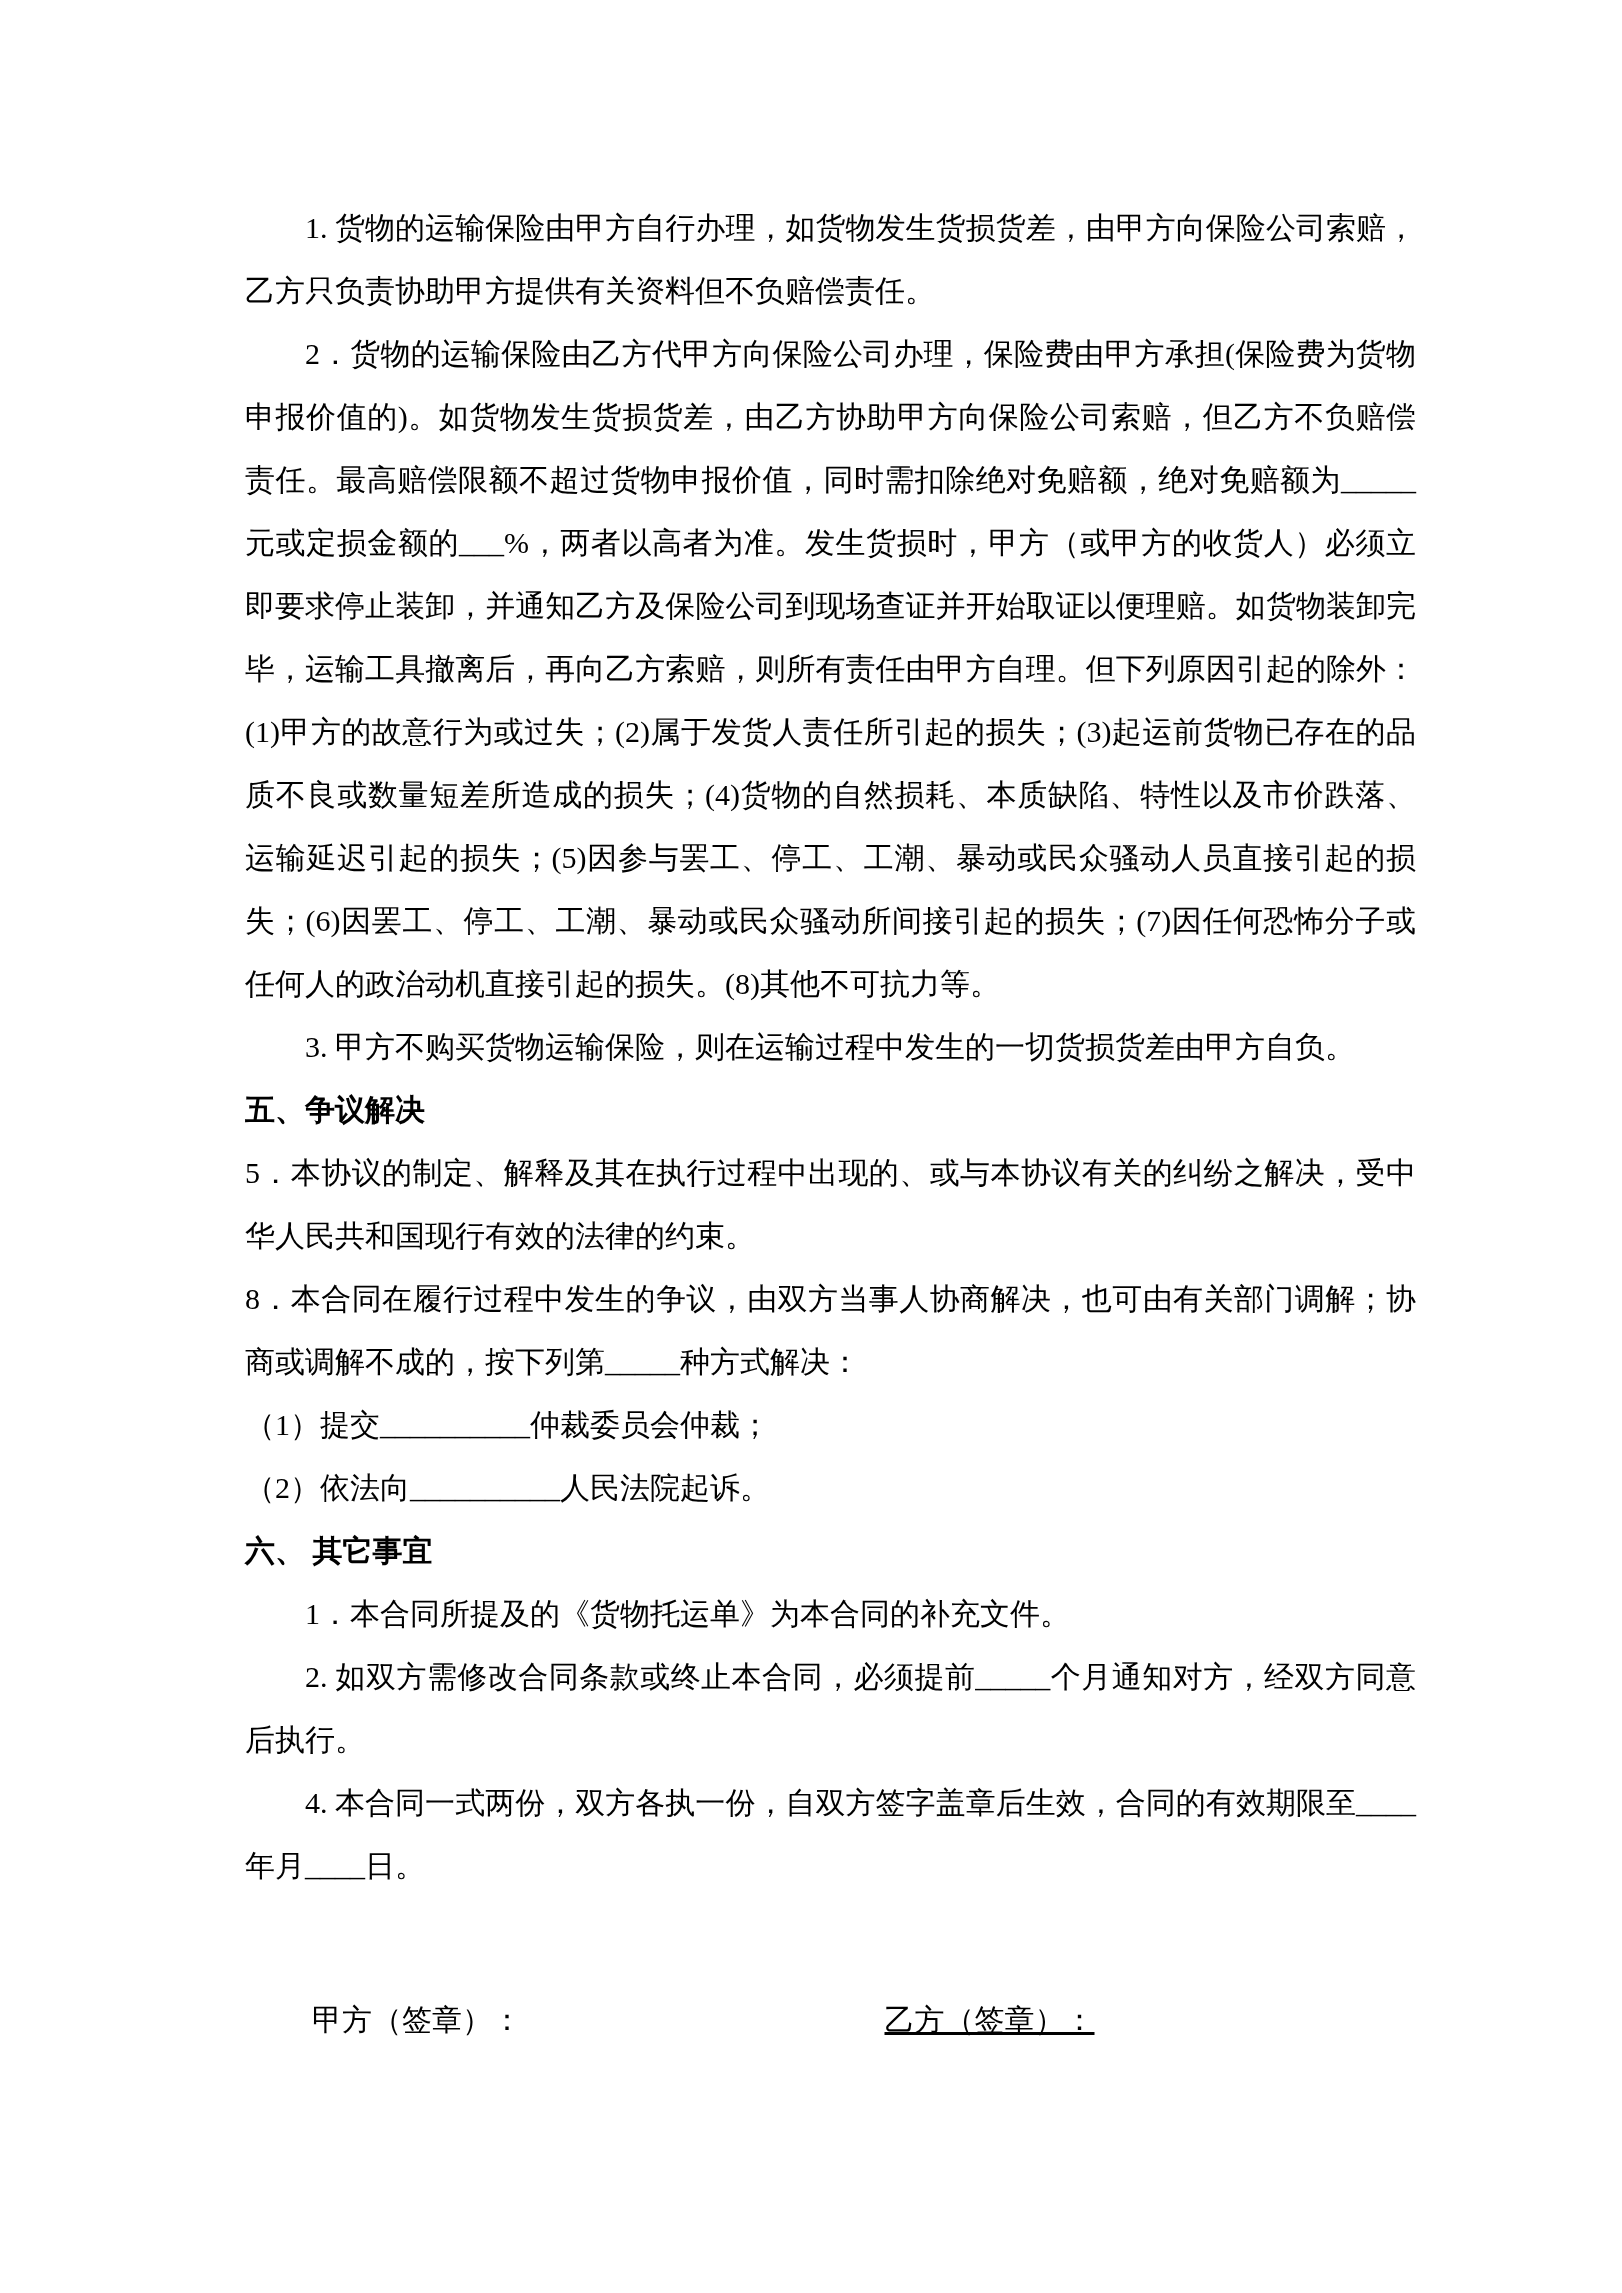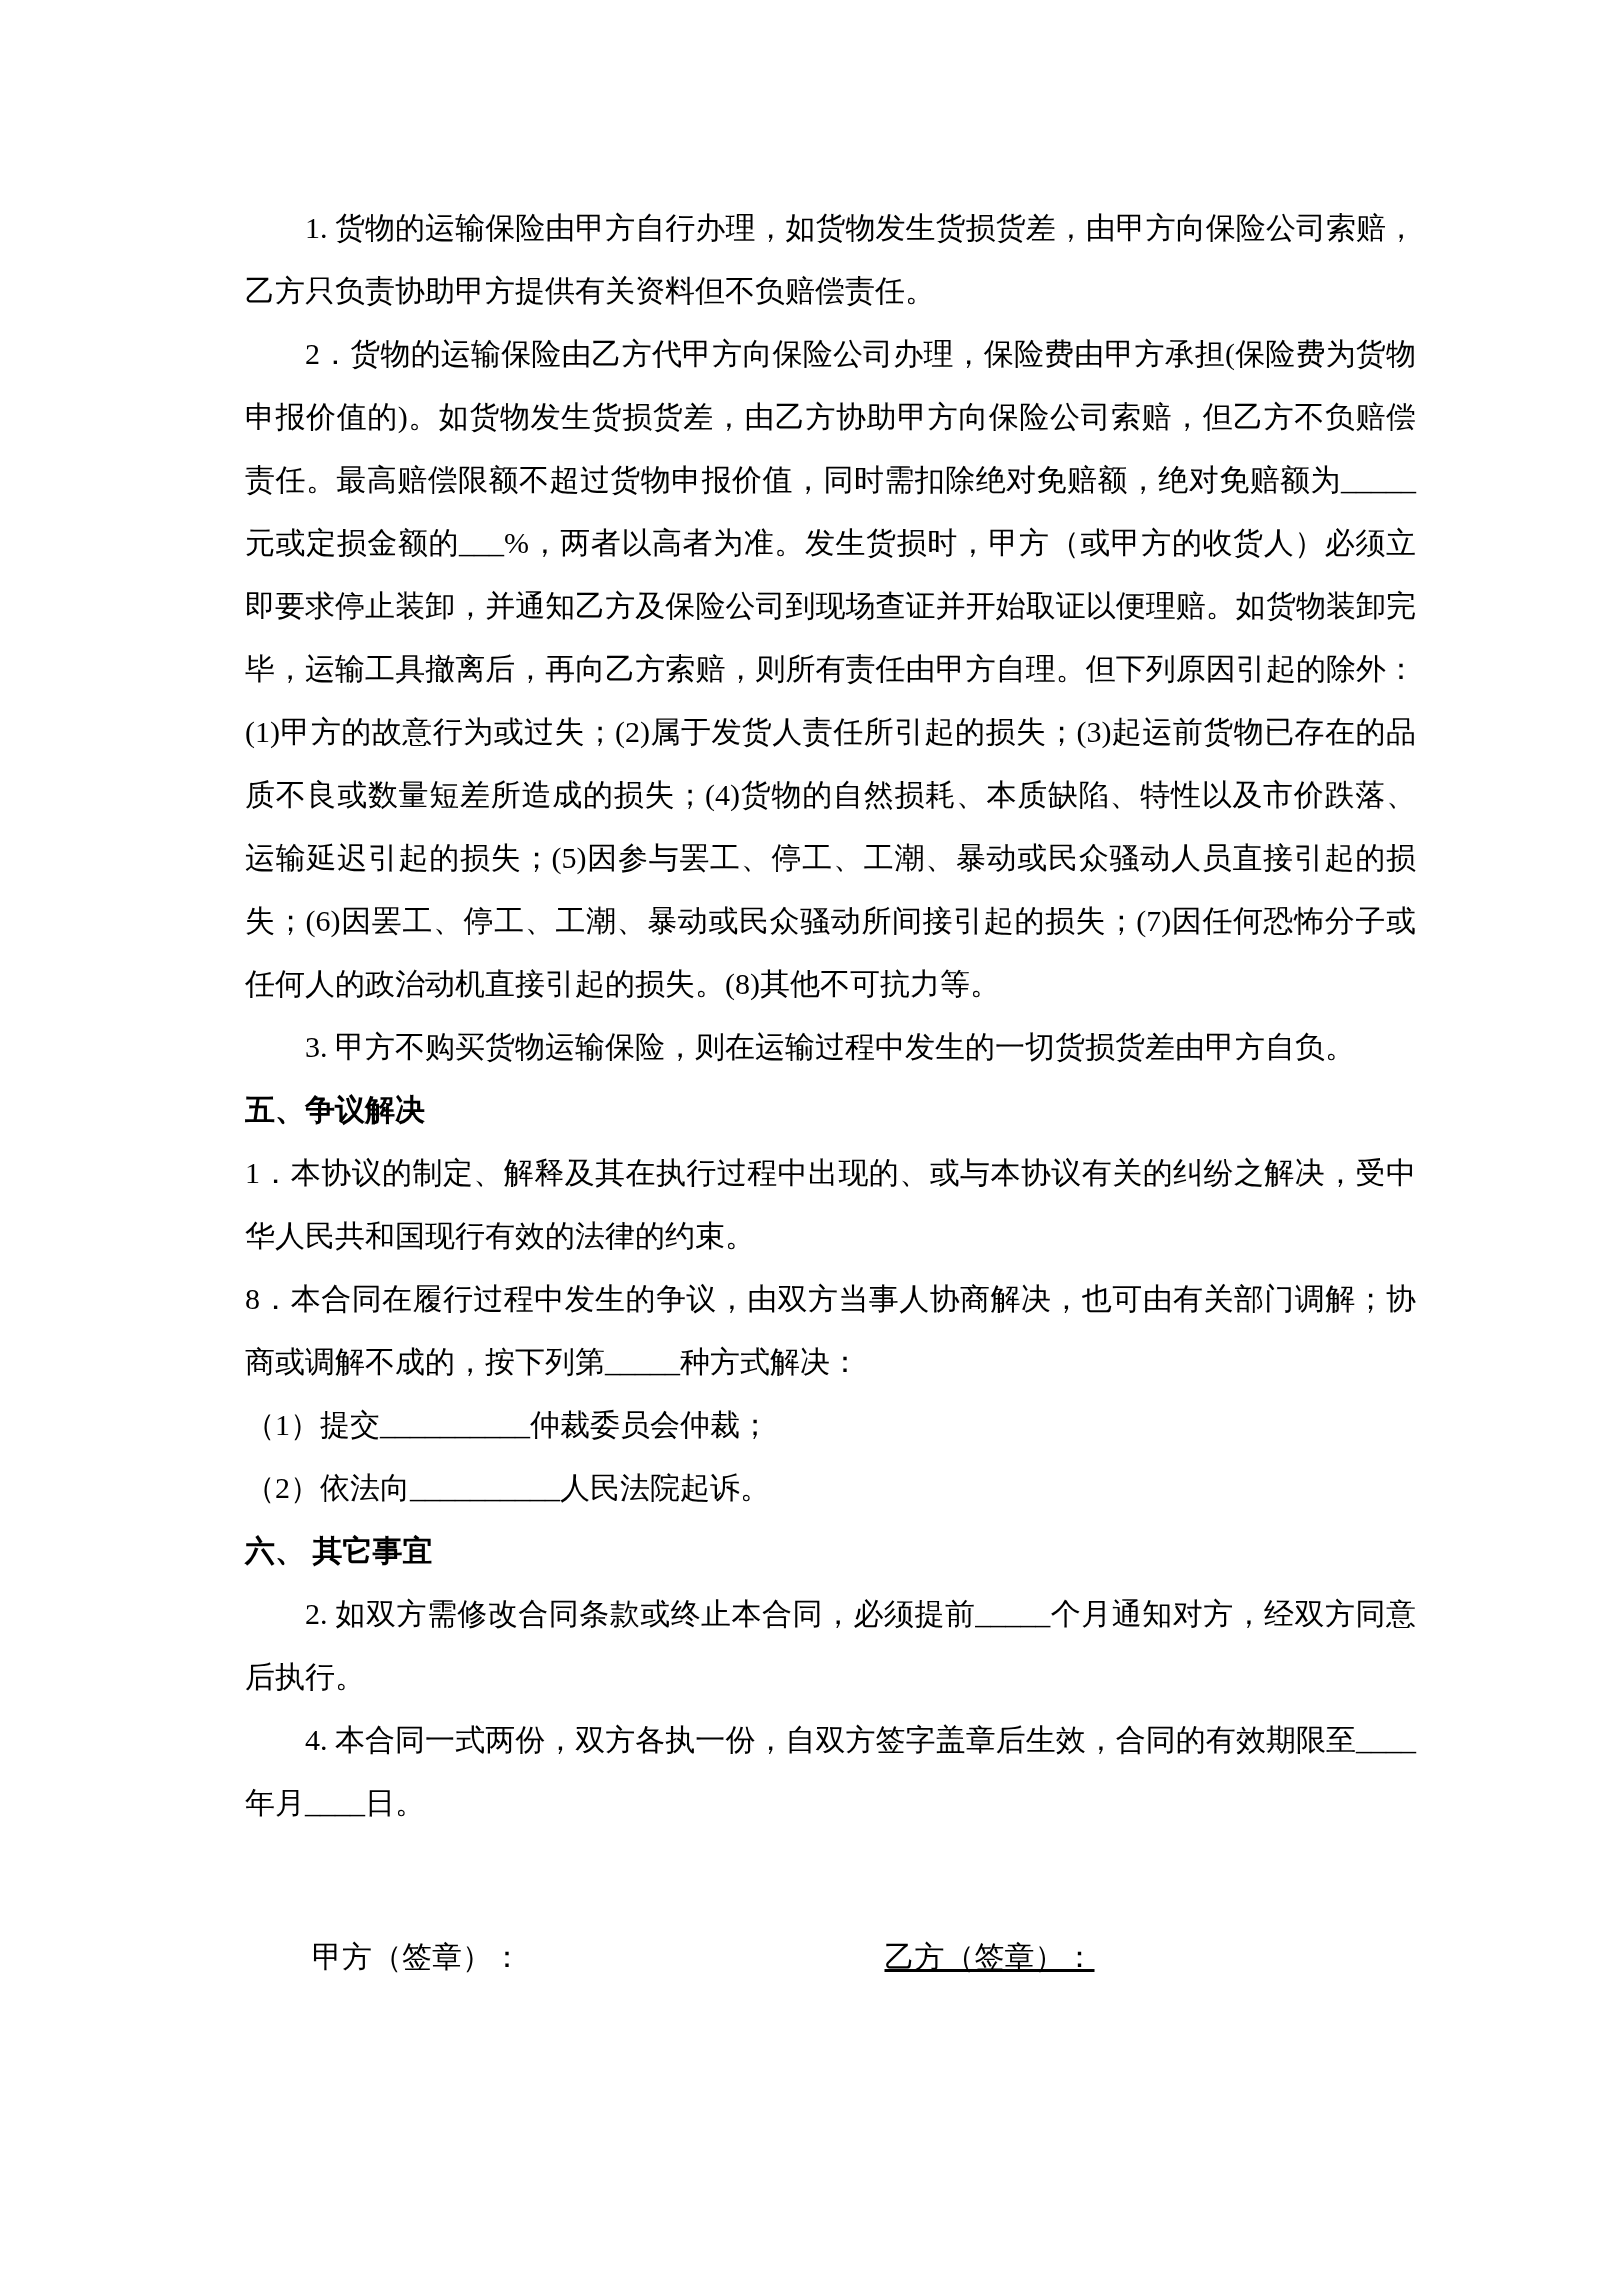--- a/index.html
+++ b/index.html
@@ -66,30 +66,31 @@
 <div class="page">
 
   <p class="body-indent">1. 货物的运输保险由甲方自行办理，如货物发生货损货差，由甲方向保险公司索赔，乙方只负责协助甲方提供有关资料但不负赔偿责任。</p>
 
   <p class="body-indent">2．货物的运输保险由乙方代甲方向保险公司办理，保险费由甲方承担(保险费为货物申报价值的)。如货物发生货损货差，由乙方协助甲方向保险公司索赔，但乙方不负赔偿责任。最高赔偿限额不超过货物申报价值，同时需扣除绝对免赔额，绝对免赔额为_____元或定损金额的___%，两者以高者为准。发生货损时，甲方（或甲方的收货人）必须立即要求停止装卸，并通知乙方及保险公司到现场查证并开始取证以便理赔。如货物装卸完毕，运输工具撤离后，再向乙方索赔，则所有责任由甲方自理。但下列原因引起的除外：(1)甲方的故意行为或过失；(2)属于发货人责任所引起的损失；(3)起运前货物已存在的品质不良或数量短差所造成的损失；(4)货物的自然损耗、本质缺陷、特性以及市价跌落、运输延迟引起的损失；(5)因参与罢工、停工、工潮、暴动或民众骚动人员直接引起的损失；(6)因罢工、停工、工潮、暴动或民众骚动所间接引起的损失；(7)因任何恐怖分子或任何人的政治动机直接引起的损失。(8)其他不可抗力等。</p>
 
   <p class="body-indent">3. 甲方不购买货物运输保险，则在运输过程中发生的一切货损货差由甲方自负。</p>
 
   <p class="heading-5">五、争议解决</p>
 
-  <p class="list-indent">1．本协议的制定、解释及其在执行过程中出现的、或与本协议有关的纠纷之解决，受中华人民共和国现行有效的法律的约束。</p>
+  <p class="list-indent">5．本协议的制定、解释及其在执行过程中出现的、或与本协议有关的纠纷之解决，受中华人民共和国现行有效的法律的约束。</p>
 
   <p class="list-indent">8．本合同在履行过程中发生的争议，由双方当事人协商解决，也可由有关部门调解；协商或调解不成的，按下列第_____种方式解决：</p>
 
   <p class="sub-list-indent">（1）提交__________仲裁委员会仲裁；</p>
 
   <p class="sub-list-indent">（2）依法向__________人民法院起诉。</p>
 
   <p class="heading-6">六、 其它事宜</p>
 
+  <p class="body-indent">1．本合同所提及的《货物托运单》为本合同的补充文件。</p>
 
   <p class="body-indent">2. 如双方需修改合同条款或终止本合同，必须提前_____个月通知对方，经双方同意后执行。</p>
 
 
   <p class="body-indent">4. 本合同一式两份，双方各执一份，自双方签字盖章后生效，合同的有效期限至____年月____日。</p>
 
   <div class="signature-row">
     <span class="sig-a">甲方（签章）：</span>
     <span class="sig-b">乙方（签章）：</span>
   </div>

